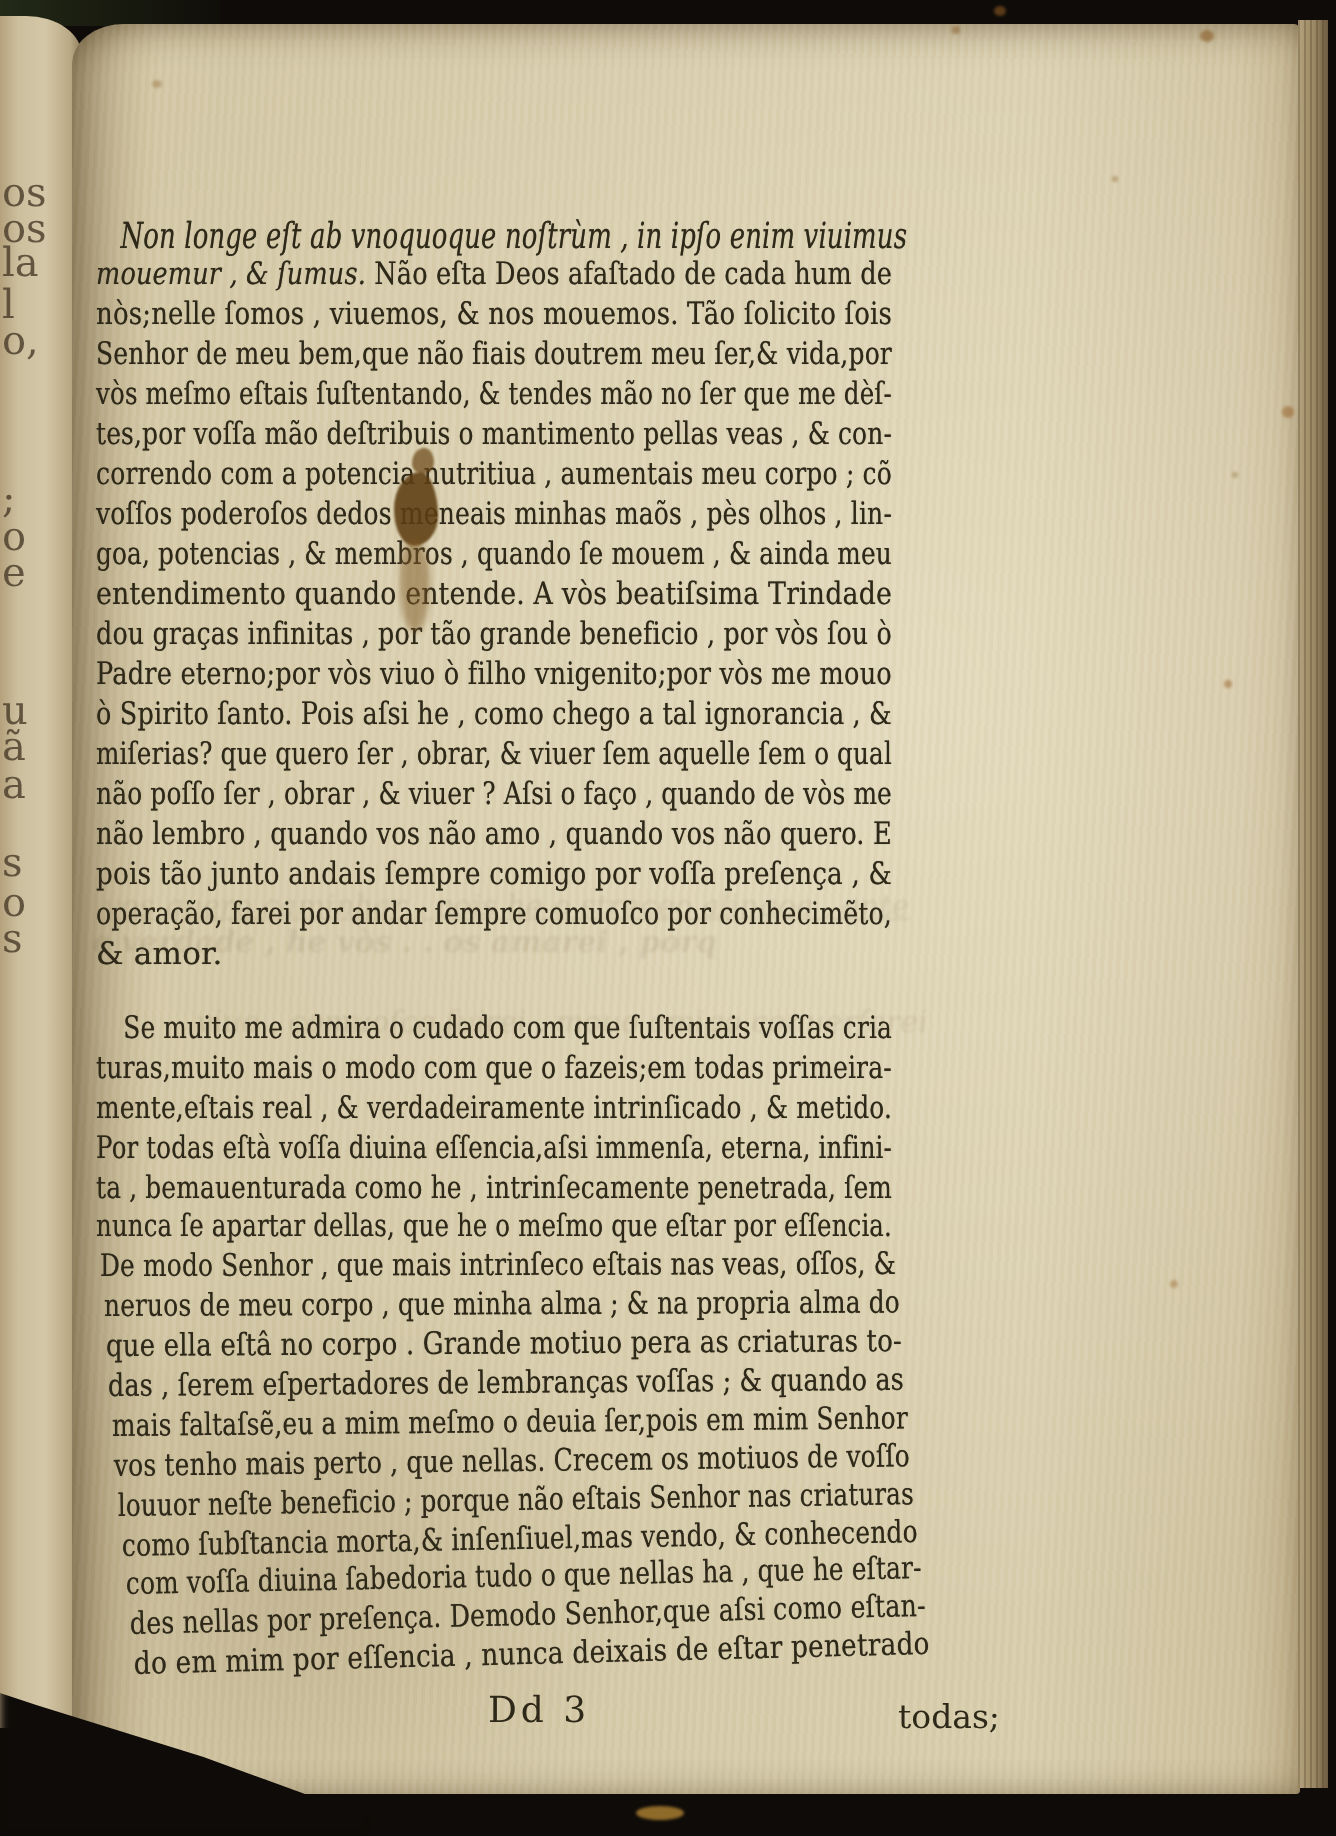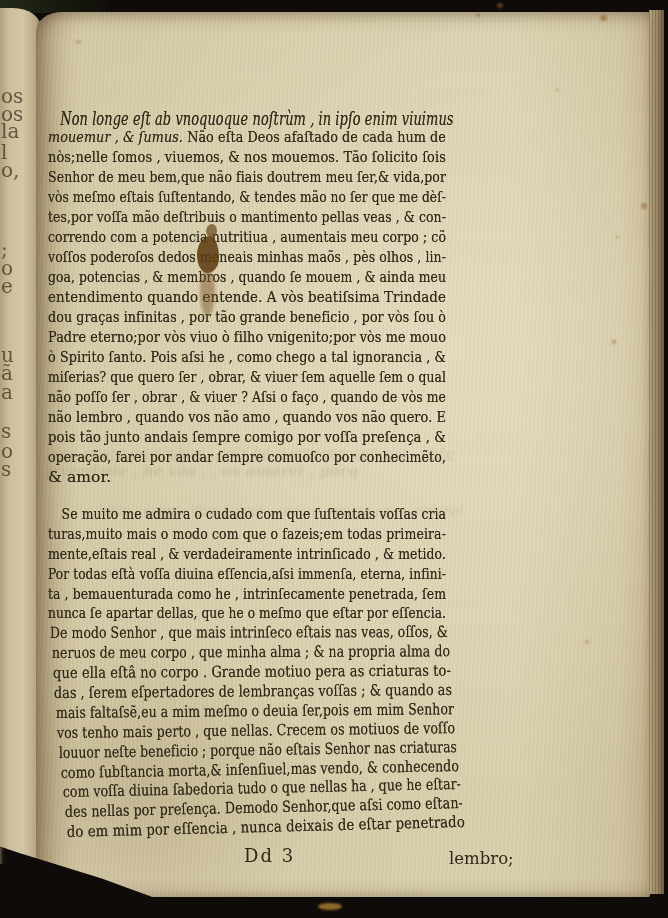--- a/index.html
+++ b/index.html
@@ -140,21 +140,21 @@
         <div class="tline fit" style="transform: translateX(var(--dx,0px)) rotate(var(--rot,0deg)) scaleX(0.8013843007708038);"><span>mais faltaſsẽ,eu a mim meſmo o deuia ſer,pois em mim Senhor</span></div>
         <div class="tline fit" style="transform: translateX(var(--dx,0px)) rotate(var(--rot,0deg)) scaleX(0.8058209427396393);"><span>vos tenho mais  perto , que nellas.  Crecem os motiuos  de voſſo</span></div>
         <div class="tline fit" style="transform: translateX(var(--dx,0px)) rotate(var(--rot,0deg)) scaleX(0.7937180605758445);"><span>louuor neſte  beneficio ; porque não eſtais Senhor nas criaturas</span></div>
         <div class="tline fit" style="transform: translateX(var(--dx,0px)) rotate(var(--rot,0deg)) scaleX(0.8051077817814021);"><span>como ſubſtancia morta,&amp; inſenſiuel,mas vendo, &amp; conhecendo</span></div>
         <div class="tline fit" style="transform: translateX(var(--dx,0px)) rotate(var(--rot,0deg)) scaleX(0.8016617360105747);"><span>com voſſa  diuina ſabedoria tudo o que nellas ha , que he eſtar-</span></div>
         <div class="tline fit" style="transform: translateX(var(--dx,0px)) rotate(var(--rot,0deg)) scaleX(0.8142962181515936);"><span>des nellas por preſença.  Demodo Senhor,que aſsi como eſtan-</span></div>
         <div class="tline fit" style="transform: translateX(var(--dx,0px)) rotate(var(--rot,0deg)) scaleX(0.8525907082608114);"><span>do em mim por  eſſencia ,  nunca deixais  de  eſtar  penetrado</span></div>
       </div>
 
     <span class="sig">Dd 3</span>
-    <span class="catch">lembro;</span>
+    <span class="catch">todas;</span>
 
     <div class="blot blot-head"></div>
     <div class="blot blot-main"></div>
     <div class="blot blot-tail"></div>
   </div>
 
   <div class="fore-edge"></div>
   <div class="bottom-wedge"></div>
   <div>
       <div class="spot" style="left: 600px; top: 15px; width: 7px; height: 6px; background: rgb(138, 92, 40); opacity: 0.6;"></div>

